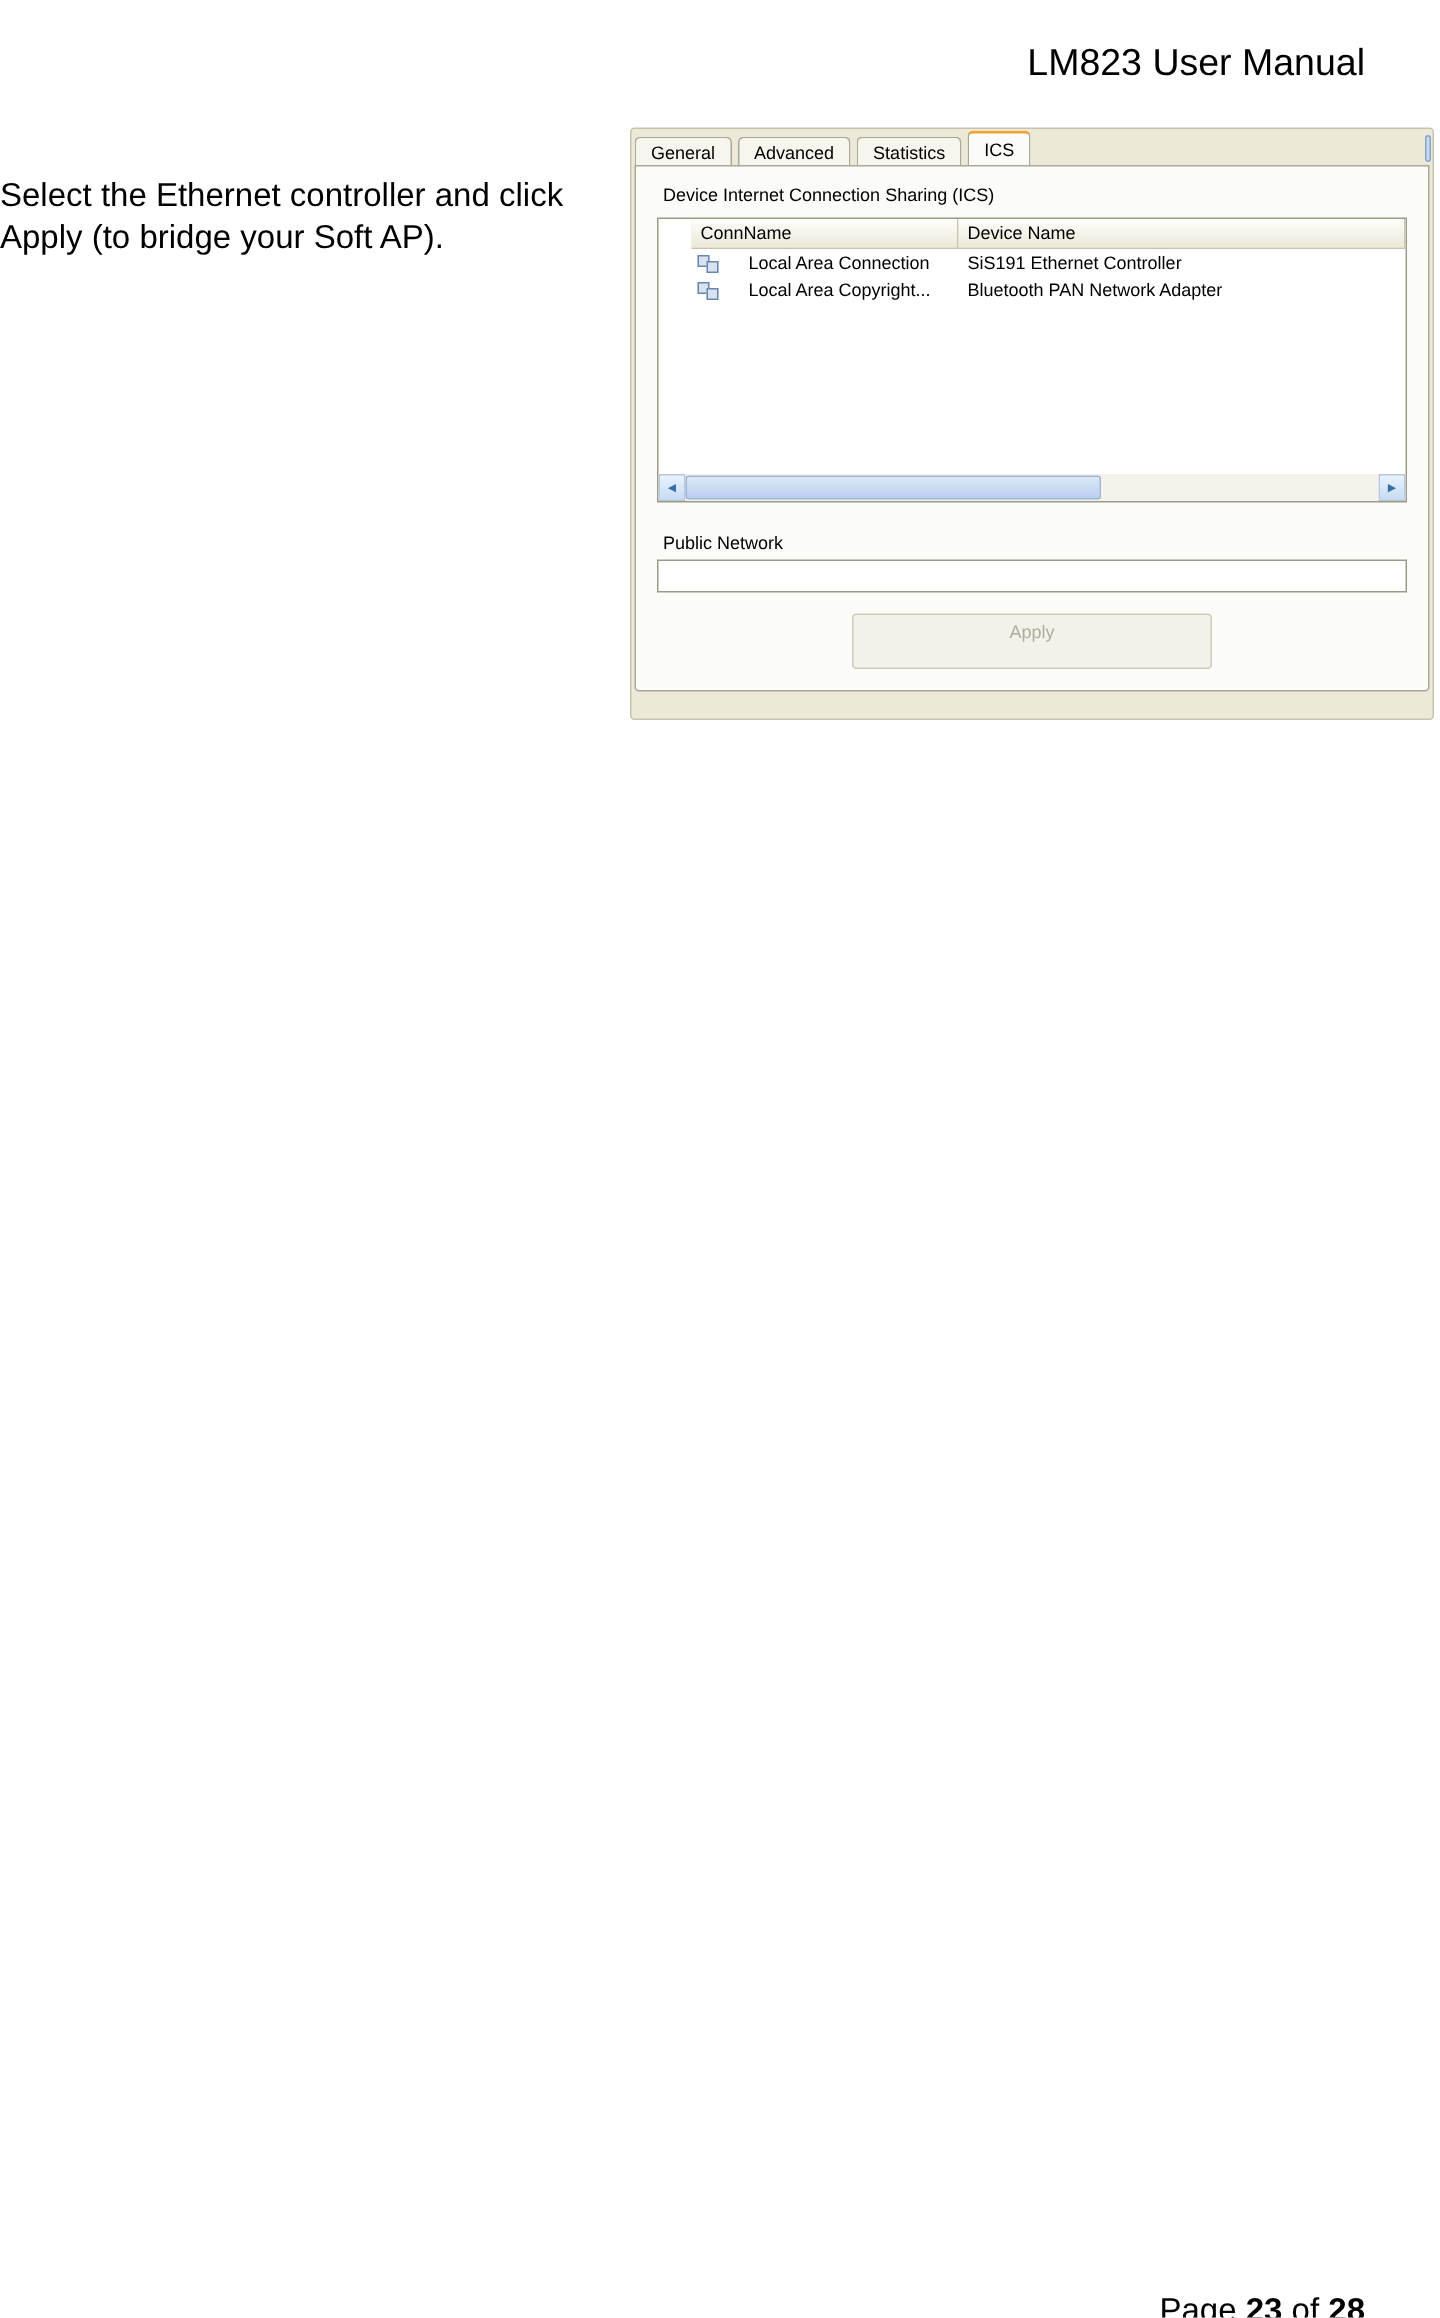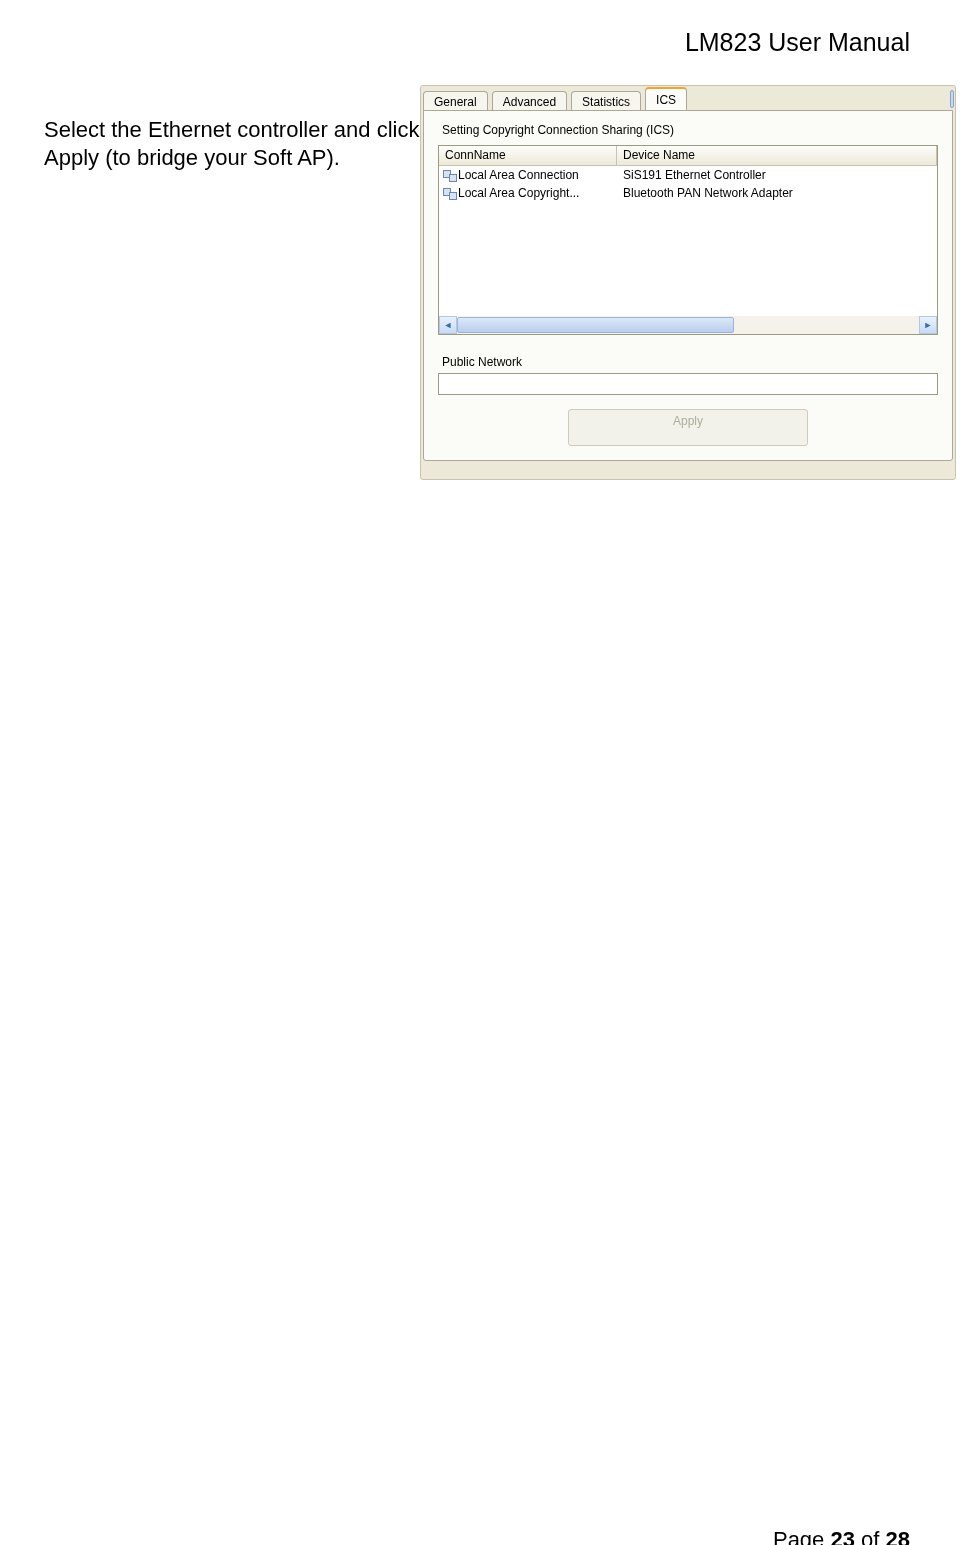--- a/index.html
+++ b/index.html
@@ -61,21 +61,20 @@
 
   
   .instruction {
     position: absolute;
     left: 0px;
     top: 116px;
     width: 400px;
     font-size: 22px;
     line-height: 1.25;
     color: #000;
-    margin-left: 44px;
   }
 
   
   .xp-panel {
     position: absolute;
     left: 420px;
     top: 85px;
     width: 536px;
     background: #ece9d8;
     border: 1px solid #c7c3b0;
@@ -124,20 +123,21 @@
     min-height: 340px;
     position: relative;
   }
   .group-label { font-size: 12px; margin: 2px 0 8px 4px; }
   .listview {
     background: #fff;
     border: 1px solid #9b9a85;
     height: 190px;
     position: relative;
     overflow: hidden;
+    padding-left: 22px;
   }
   .lv-header {
     display: flex;
     background: #ece9d8;
     border-bottom: 1px solid #c7c3b0;
     height: 20px;
   }
   .lv-col {
     border-right: 1px solid #c7c3b0;
     padding: 2px 6px;
@@ -145,21 +145,21 @@
     background: linear-gradient(#fdfdfb, #ece9d8);
   }
   .lv-col1 { width: 178px; }
   .lv-col2 { flex: 1; }
   .lv-rows { }
   .lv-row {
     display: flex;
     height: 18px;
     align-items: center;
   }
-  .lv-cell1 { width: 178px; padding-left: 4px; display: flex; align-items: flex-end; gap: 1px; overflow: hidden; white-space: nowrap; }
+  .lv-cell1 { width: 178px; padding-left: 4px; display: flex; align-items: flex-end; gap: 20px; overflow: hidden; white-space: nowrap; }
   .lv-cell2 { flex: 1; padding-left: 6px; white-space: nowrap; }
   .net-icon {
     width: 14px; height: 14px; flex: 0 0 14px;
     display: inline-block;
     position: relative;
   }
   .net-icon::before {
     content: "";
     position: absolute;
     left: 0; top: 2px;
@@ -268,21 +268,21 @@
 
 <div class="xp-panel">
   <span class="side-sliver"></span>
   <div class="tabstrip">
     <div class="tab">General</div>
     <div class="tab">Advanced</div>
     <div class="tab">Statistics</div>
     <div class="tab active">ICS</div>
   </div>
   <div class="tabpage">
-    <div class="group-label">Setting Copyright Connection Sharing (ICS)</div>
+    <div class="group-label">Device Internet Connection Sharing (ICS)</div>
 
     <div class="listview">
       <div class="lv-header">
         <div class="lv-col lv-col1">ConnName</div>
         <div class="lv-col lv-col2">Device Name</div>
       </div>
       <div class="lv-rows">
         <div class="lv-row">
           <div class="lv-cell1">
             <span class="net-icon"></span>

